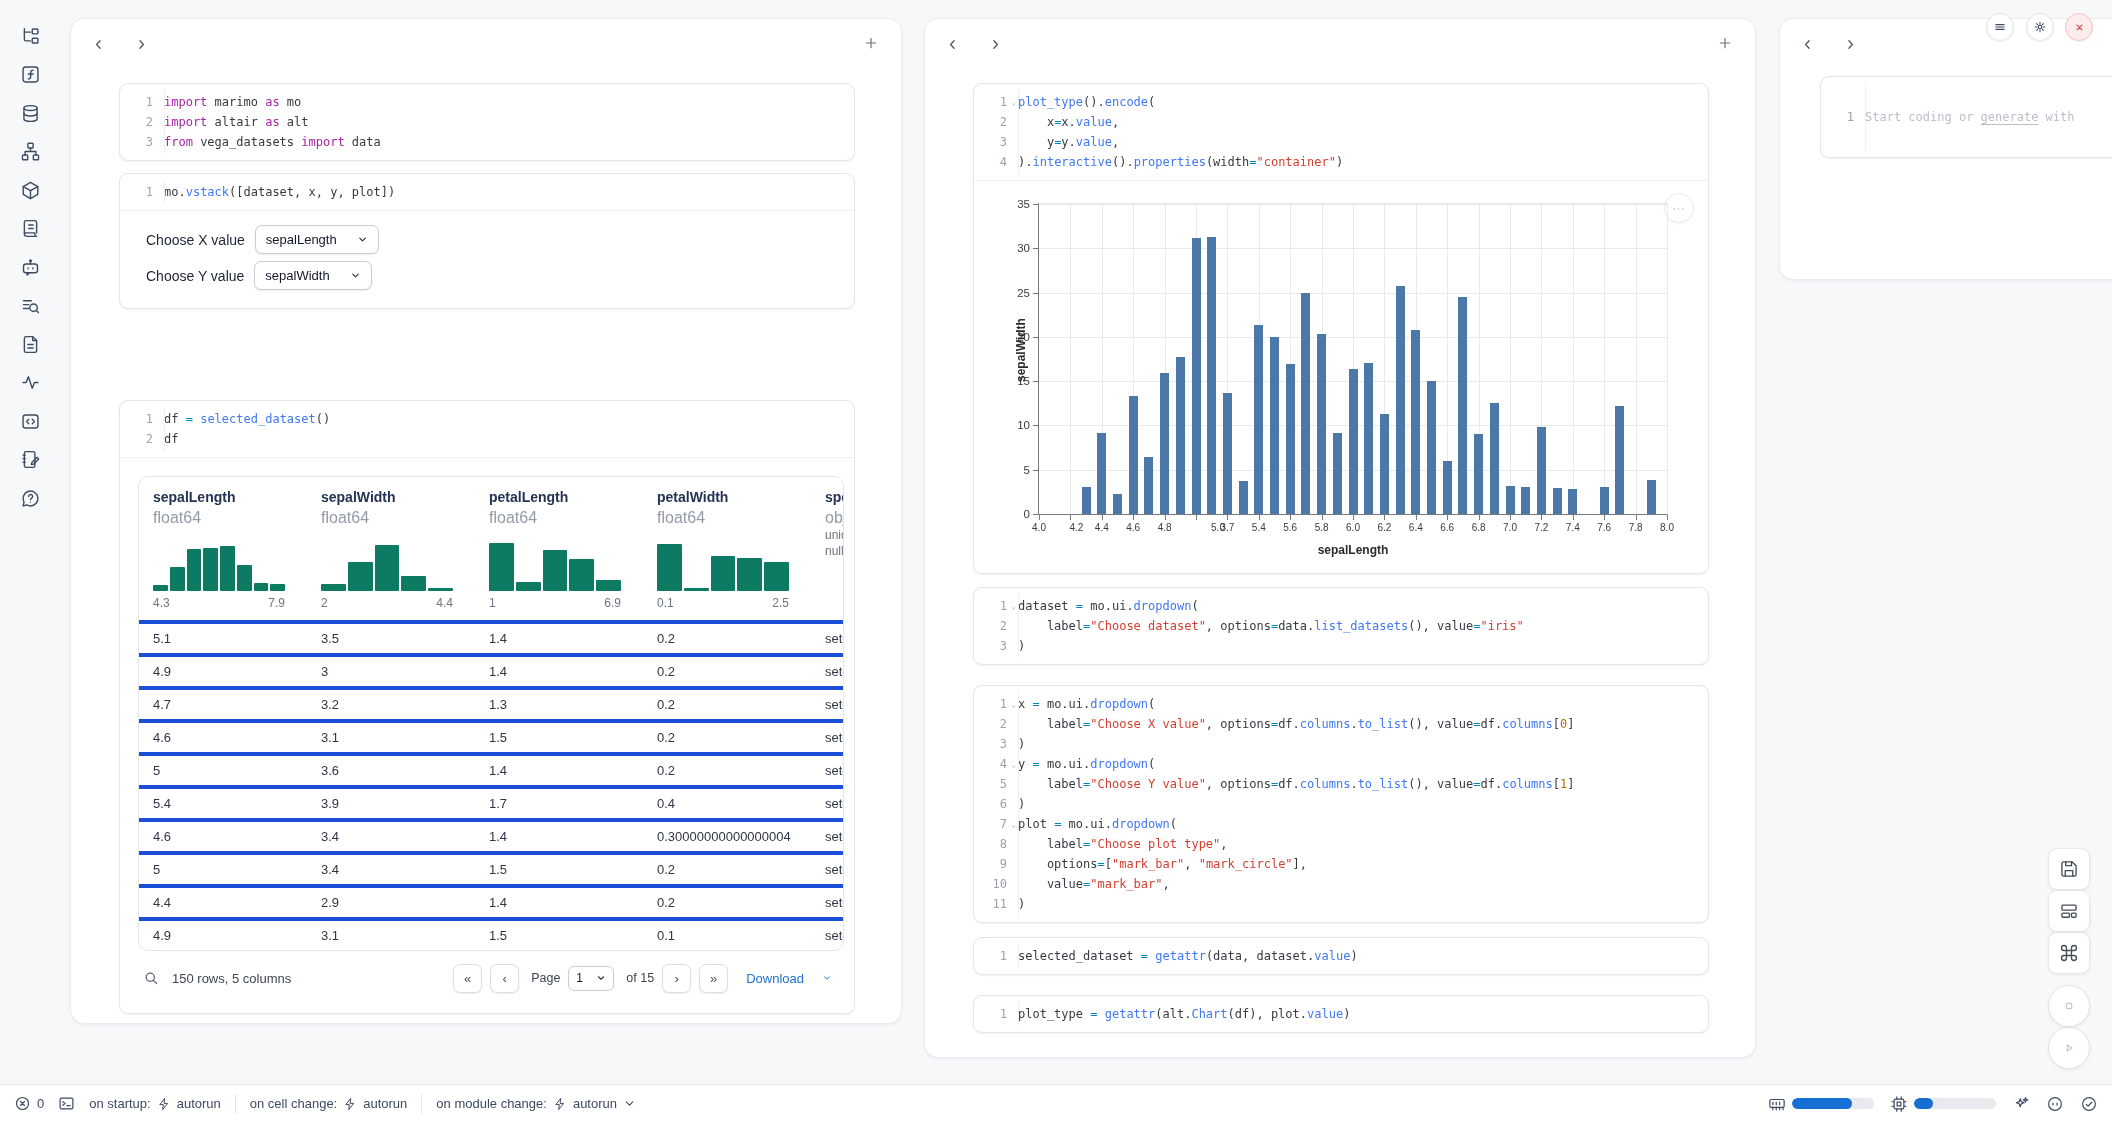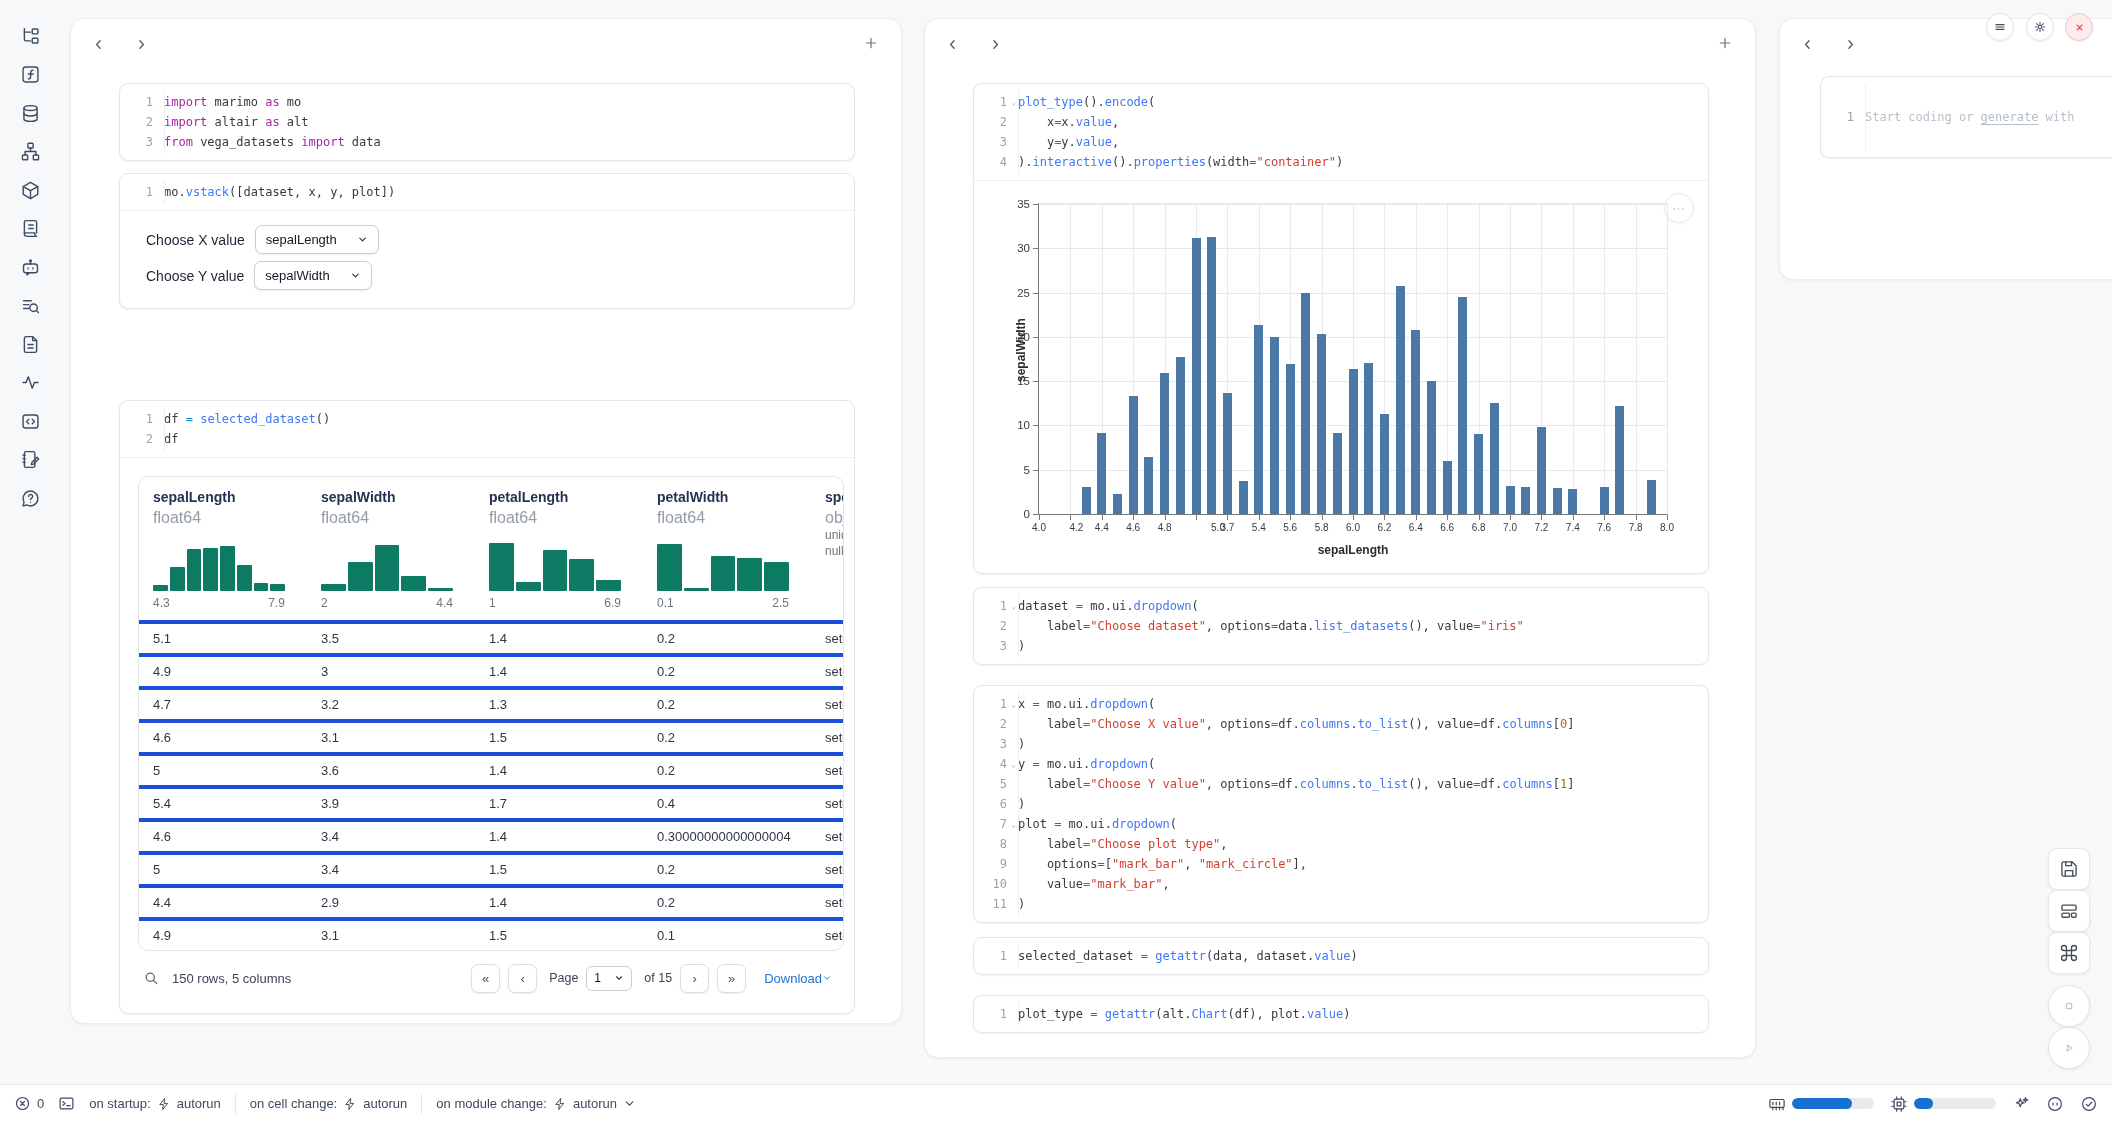--- a/index.html
+++ b/index.html
@@ -76,21 +76,21 @@
   .tfoot { display:flex; align-items:center; margin-top:12px; padding:0 4px; height:30px; }
   .tf-sum { font-size:13px; color:#3c4552; margin-left:12px; }
   .tf-right { margin-left:auto; display:flex; align-items:center; gap:8px; }
   .pgbtn { width:29px; height:29px; border:1px solid #dbdfe5; border-radius:7px; background:#fff;
            display:flex; align-items:center; justify-content:center; color:#49525f;
            font-size:13px; cursor:pointer; box-shadow:0 1px 2px rgba(16,24,40,.07); }
   .pg-label { font-size:12.5px; color:#3c4552; margin-left:4px; }
   .pgselect { height:25px; width:46px; border:1px solid #c8cdd5; border-radius:6px;
               display:inline-flex; align-items:center; justify-content:space-between;
               padding:0 7px; font-size:12px; color:#111827; cursor:pointer; background:#fff; }
-  .dl { display:flex; align-items:center; gap:0; color:#2273cf; font-size:13px;
+  .dl { display:flex; align-items:center; gap:18px; color:#2273cf; font-size:13px;
         margin-left:10px; cursor:pointer; }
 
   
   .chart-out { position:relative; padding:22px 40px 10px 64px; }
   .plot { position:relative; height:312px;
           border:1px solid #e6e8eb; border-left:1px solid #75787d; border-bottom:1px solid #75787d; }
   .gy { position:absolute; left:0; right:0; height:1px; background:#e7e9ec; }
   .gx { position:absolute; top:0; bottom:0; width:1px; background:#e7e9ec; }
   .cbar { position:absolute; bottom:0; width:9px; background:#4c78a8; }
   .ytick { position:absolute; height:1px; width:5px; background:#75787d; left:-6px; }

